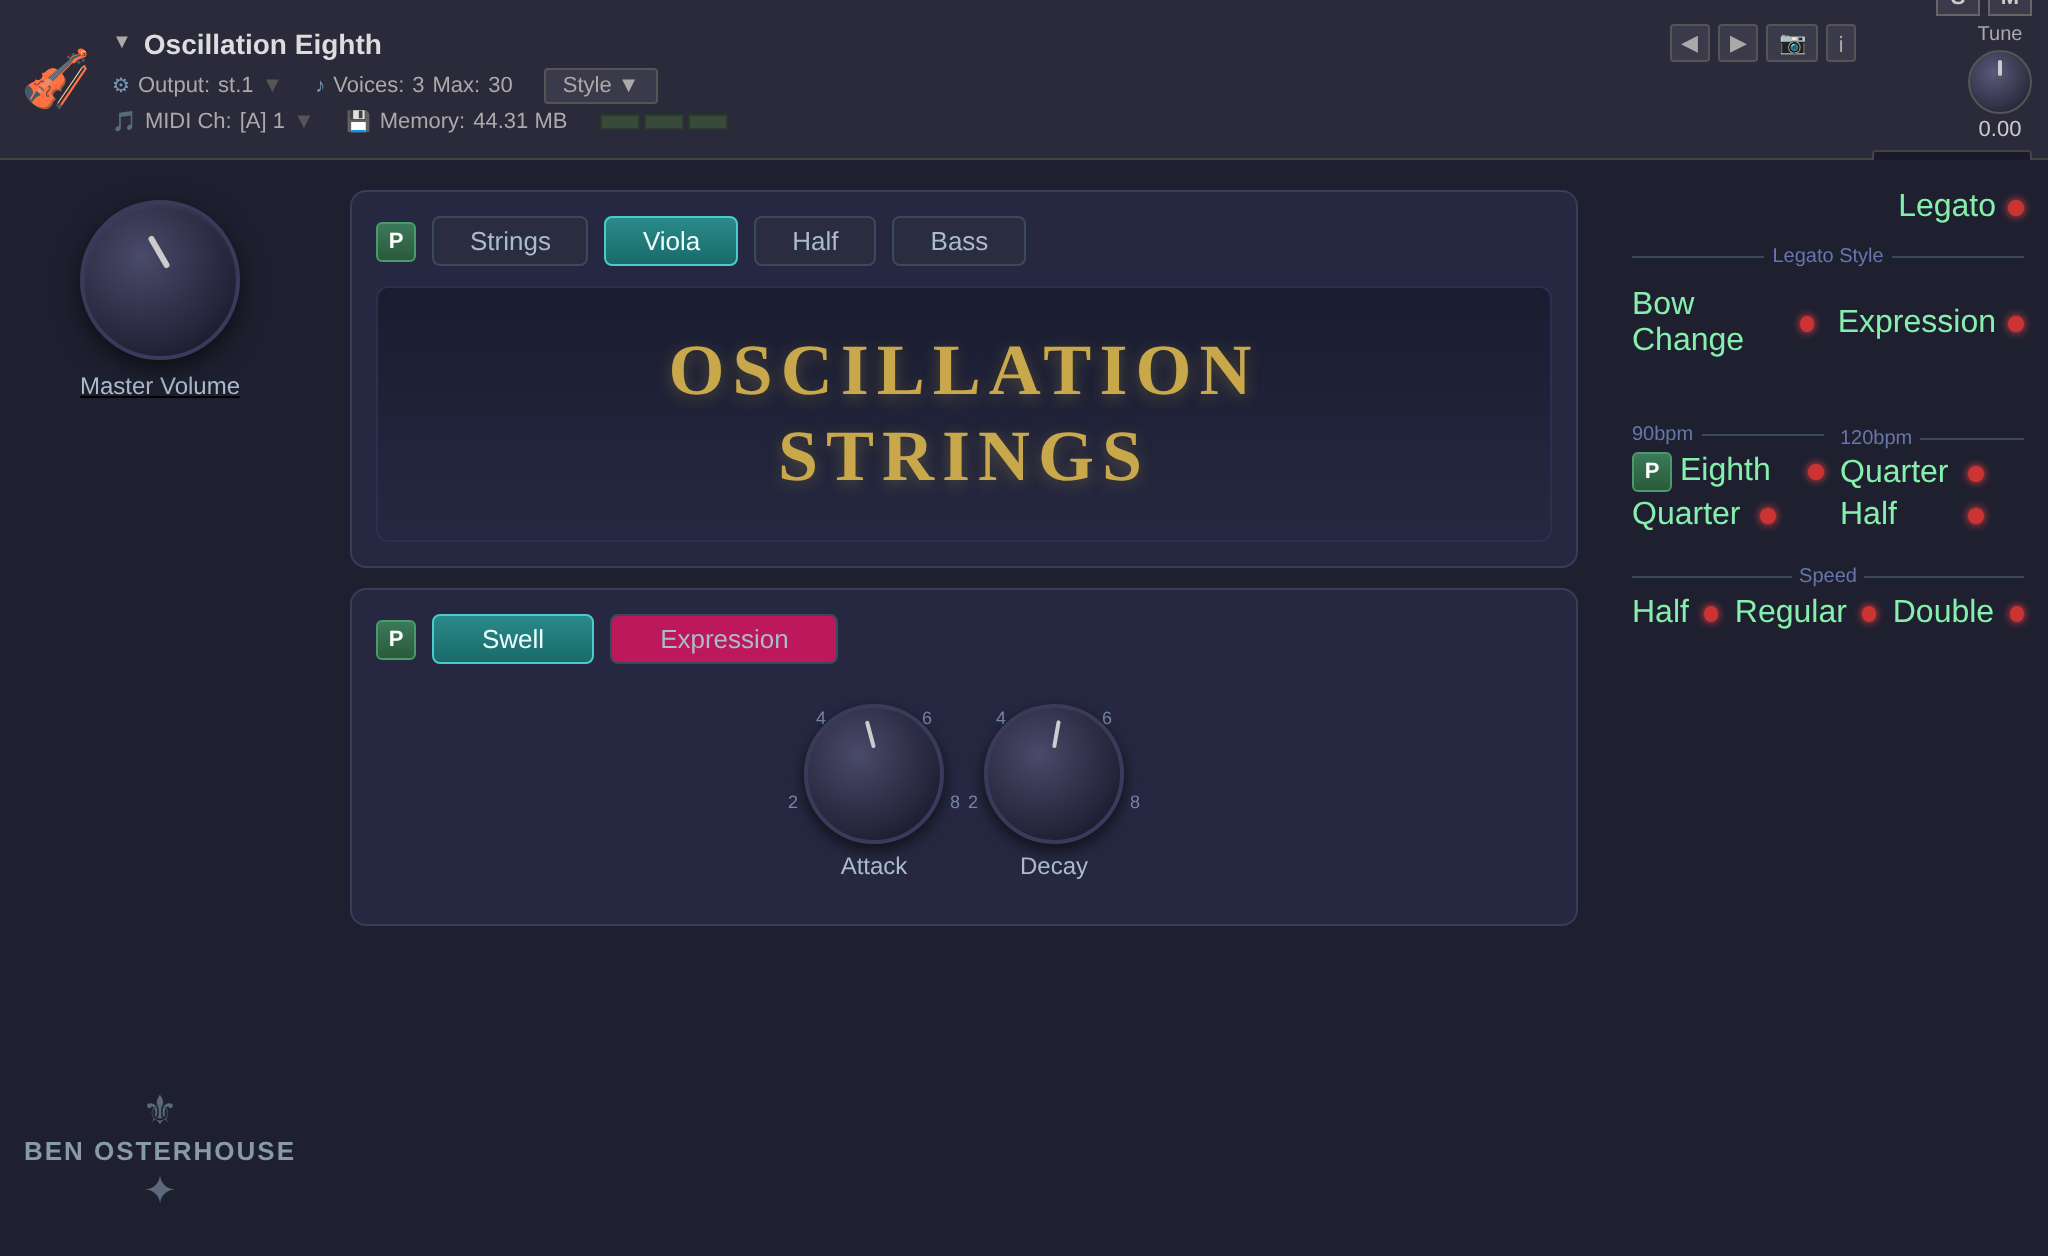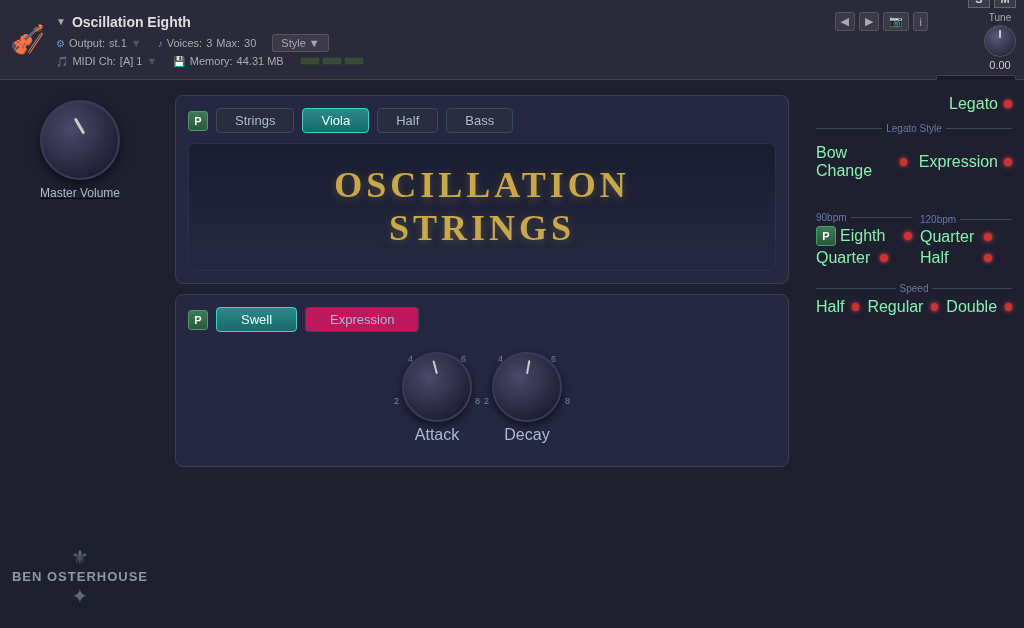--- a/index.html
+++ b/index.html
@@ -350,21 +350,21 @@
     .medium-knob-marker {
       width: 2px;
       height: 14px;
       background: #ccc;
       position: absolute;
       border-radius: 1px;
       transform-origin: bottom center;
     }
     .small-knob-label {
       color: #aabbcc;
-      font-size: 16px;
+      font-size: 12px;
     }
 
     
     .right-panel {
       width: 220px;
       display: flex;
       flex-direction: column;
       padding: 15px 12px;
       gap: 6px;
       background: #1e2030;

